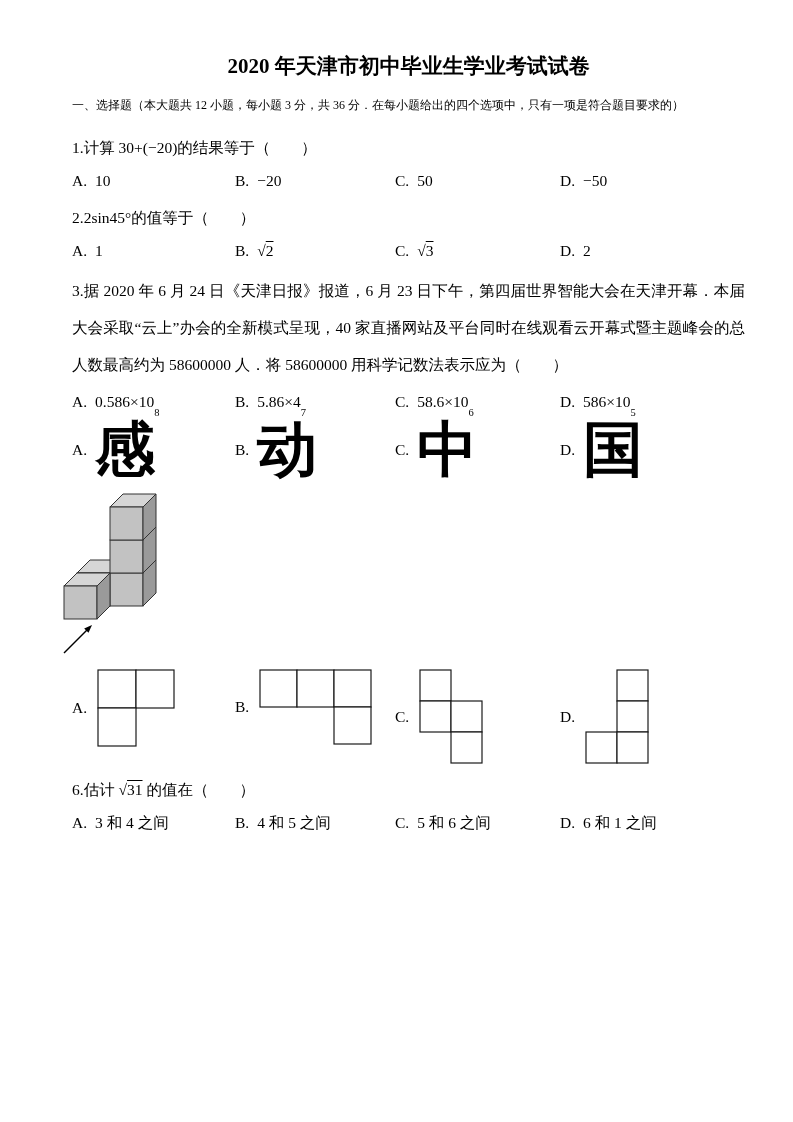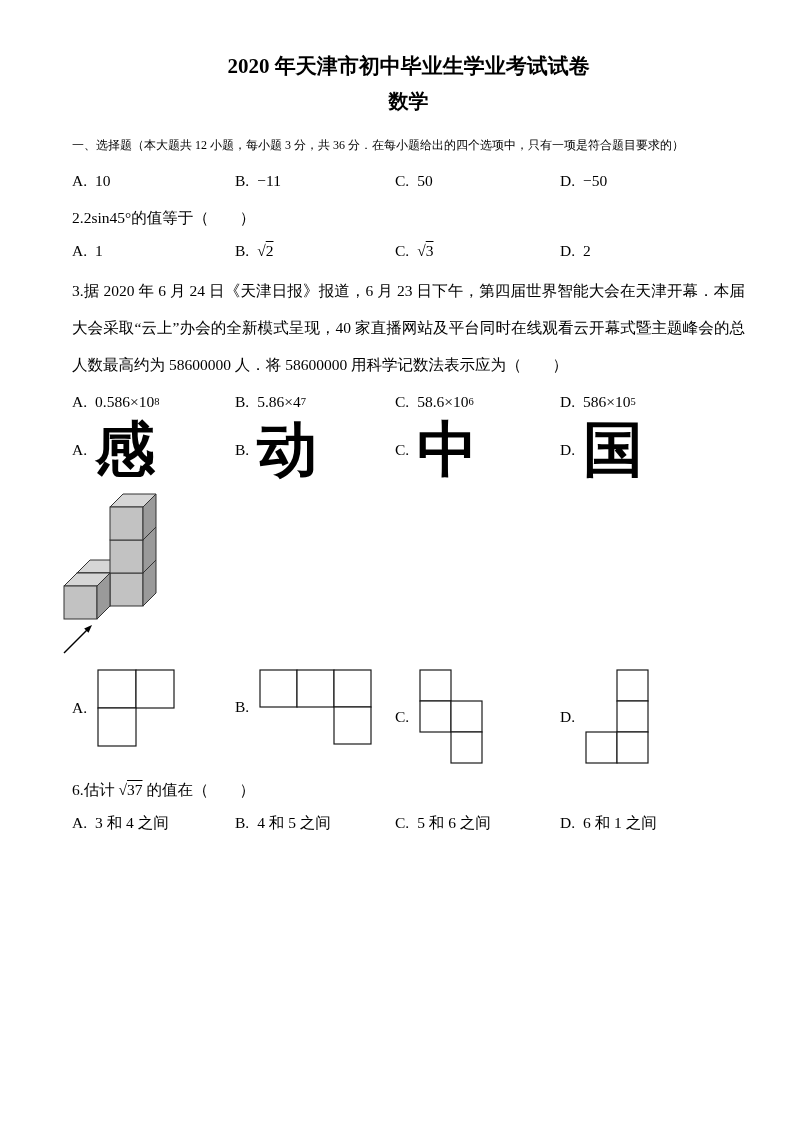--- a/index.html
+++ b/index.html
@@ -20,54 +20,54 @@
   .stem { margin-top: 12px; line-height: 28px; }
   .stem.justify { text-align: justify; line-height: 37px; margin-top: 10px; }
 
   .opts { display: flex; margin-top: 8px; align-items: flex-start; line-height: 22px; }
   .opt  { display: inline-flex; align-items: center; }
   .opt:nth-child(1) { width: 163px; }
   .opt:nth-child(2) { width: 160px; }
   .opt:nth-child(3) { width: 165px; }
   .opt:nth-child(4) { flex: 1; }
   .opt-label { margin-right: 8px; white-space: nowrap; }
-  .opt-body  { display: inline-flex; align-items: center; }
+  .opt-body  { display: inline-flex; align-items: flex-end; }
 
   sup { font-size: 10.5px; vertical-align: super; line-height: 0; }
   .vinc { text-decoration: overline; }
 
   .opts-big { margin-top: 4px; }
   .opts-big .opt-body { font-size: 60px; font-weight: bold; line-height: 66px; }
 
   .opts-fig { margin-top: 6px; }
   .opts-fig .opt-label { margin-right: 10px; }
 
   .figure-wrap { margin: 8px 0 2px -14px; }
 </style>
 </head>
 <body>
 
 <div class="page">
 
   <div class="title">2020 年天津市初中毕业生学业考试试卷</div>
-  <div class="subject">数学</div>
 
   <div class="section-heading">一、选择题（本大题共 12 小题，每小题 3 分，共 36 分．在每小题给出的四个选项中，只有一项是符合题目要求的）</div>
 
+  <div class="stem">1.计算 30+(−20)的结果等于（　　）</div>
   <div class="opts">
       <span class="opt">
         <span class="opt-label">A.</span>
         <span class="opt-body">
           <span>10</span>
         </span>
       </span>
       <span class="opt">
         <span class="opt-label">B.</span>
         <span class="opt-body">
-          <span>−11</span>
+          <span>−20</span>
         </span>
       </span>
       <span class="opt">
         <span class="opt-label">C.</span>
         <span class="opt-body">
           <span>50</span>
         </span>
       </span>
       <span class="opt">
         <span class="opt-label">D.</span>
@@ -234,21 +234,21 @@
             <rect x="32" y="1" width="31" height="31" fill="#ffffff" stroke="#1a1a1a" stroke-width="1.2"></rect>
             <rect x="32" y="32" width="31" height="31" fill="#ffffff" stroke="#1a1a1a" stroke-width="1.2"></rect>
             <rect x="1" y="63" width="31" height="31" fill="#ffffff" stroke="#1a1a1a" stroke-width="1.2"></rect>
             <rect x="32" y="63" width="31" height="31" fill="#ffffff" stroke="#1a1a1a" stroke-width="1.2"></rect>
           </svg>
         </span>
       </span>
     </div>
 
   <div class="stem">
-    <span>6.估计 </span><span>√</span><span class="vinc">37</span><span> 的值在（　　）</span>
+    <span>6.估计 </span><span>√</span><span class="vinc">31</span><span> 的值在（　　）</span>
   </div>
   <div class="opts">
       <span class="opt">
         <span class="opt-label">A.</span>
         <span class="opt-body">
           <span>3 和 4 之间</span>
         </span>
       </span>
       <span class="opt">
         <span class="opt-label">B.</span>

